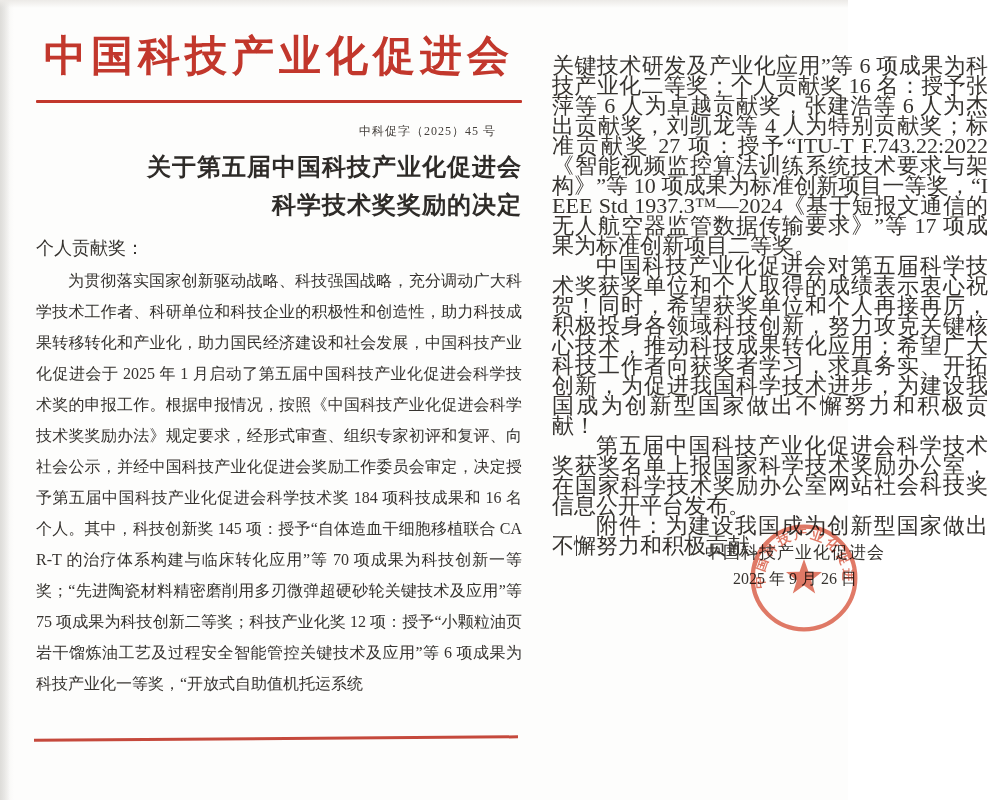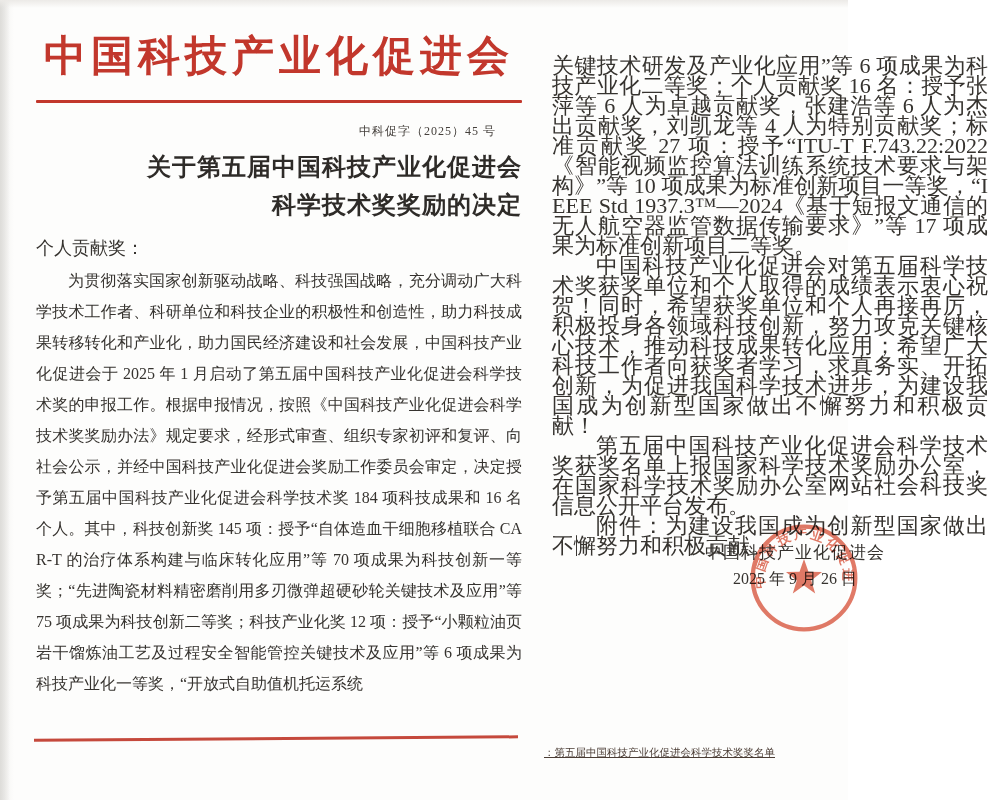--- a/index.html
+++ b/index.html
@@ -76,17 +76,16 @@
     <polygon points="60,40 64.7,53.5 79,53.8 67.6,62.5 71.8,76.2 60,68 48.2,76.2 52.4,62.5 41,53.8 55.3,53.5" fill="#d9543c"></polygon>
     <defs>
       <path id="sealArc" d="M 20.5 74.4 A 42 42 0 1 1 99.5 74.4" fill="none"></path>
     </defs>
     <text font-size="13.5" fill="#d9543c" letter-spacing="3" font-family="Liberation Serif, DejaVu Serif, serif" font-weight="bold">
       <textPath href="#sealArc" startOffset="4">中国科技产业化促进会</textPath>
     </text>
   </svg>
 
   <div class="footer-rule"></div>
-  <a class="footer-link">：第五届中国科技产业化促进会科学技术奖奖名单</a>
 
   <div class="scan-edge-left"></div>
   <div class="scan-edge-top"></div>
 </div>
 
 </body></html>

